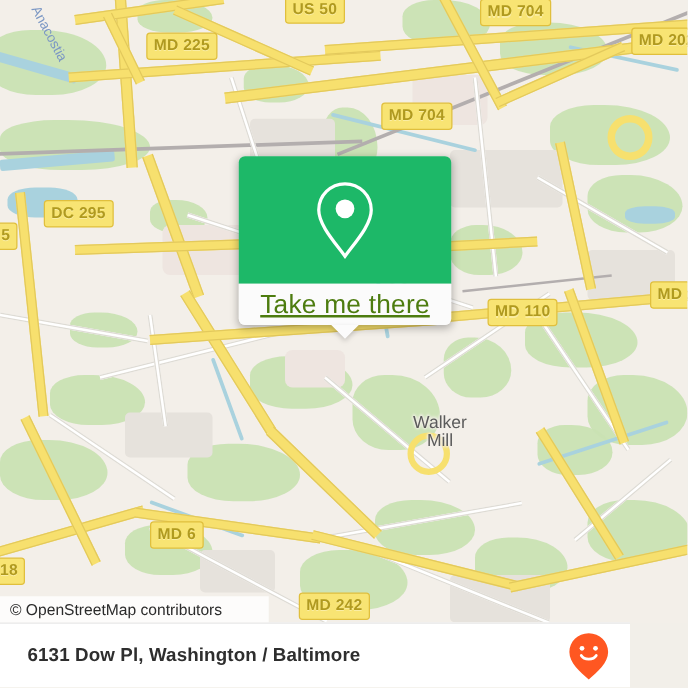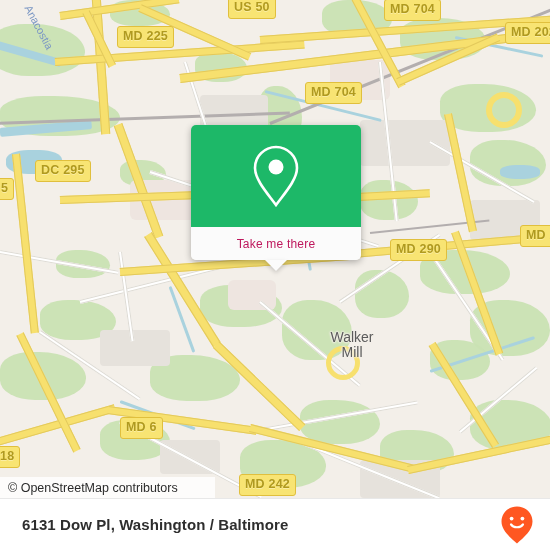--- a/index.html
+++ b/index.html
@@ -61,40 +61,40 @@
     z-index:40;
   }
   #card-top{
     height:102px;background:#1db868;border-radius:5px 5px 0 0;
     display:flex;align-items:center;justify-content:center;
   }
   #card-bottom{
     height:33px;background:#fbfbfb;border-radius:0 0 5px 5px;
     display:flex;align-items:center;justify-content:center;
   }
-  #card-label{color:#be185d;font-size:12px;letter-spacing:.2px;}
+  #card-label{color:#4d7c0f;font-size:21px;letter-spacing:.2px;text-decoration:underline;}
   #card-tail{
     position:absolute;left:50%;margin-left:-11px;bottom:-11px;
     width:0;height:0;border-left:11px solid transparent;
     border-right:11px solid transparent;border-top:11px solid #fbfbfb;
     filter:drop-shadow(0 2px 2px rgba(0,0,0,.18));
   }
 
   
   #attrib{
     position:absolute;left:0;bottom:0;width:215px;height:21px;
     background:rgba(255,255,255,.80);
     display:flex;align-items:center;
     z-index:30;
   }
   #attrib span{font-size:12.5px;color:#2b2b2b;padding-left:8px;}
 
   
   #bottombar{
-    position:absolute;left:0;top:498px;width:550px;height:52px;
+    position:absolute;left:0;top:498px;width:504px;height:52px;
     background:#ffffff;border-top:1px solid #e8e8e8;
     display:flex;align-items:center;justify-content:space-between;
     padding:0 16px 0 22px;box-sizing:border-box;
   }
   #address{font-size:15px;font-weight:bold;color:#2e2e2e;letter-spacing:.1px;}
   #logo{display:flex;align-items:center;gap:2px;}
   #logo-word{font-size:27px;font-weight:bold;color:#18181a;letter-spacing:-.6px;line-height:1;}
 </style>
 </head>
 <body>
@@ -229,21 +229,21 @@
 Mill</div>
 
     <div class="shield" style="left:228px;top:-3px;">US 50</div>
     <div class="shield" style="left:384px;top:-1px;">MD 704</div>
     <div class="shield" style="left:505px;top:22px;">MD 202</div>
     <div class="shield" style="left:117px;top:26px;">MD 225</div>
     <div class="shield" style="left:305px;top:82px;">MD 704</div>
     <div class="shield" style="left:35px;top:112px;margin-top:48px;">DC 295</div>
     <div class="shield" style="left:-5px;top:178px;">5</div>
     <div class="shield" style="left:520px;top:225px;">MD 2</div>
-    <div class="shield" style="left:390px;top:239px;">MD 290</div>
+    <div class="shield" style="left:390px;top:239px;">MD 110</div>
     <div class="shield" style="left:120px;top:417px;">MD 6</div>
     <div class="shield" style="left:-6px;top:446px;">18</div>
     <div class="shield" style="left:239px;top:474px;">MD 242</div>
 
     <div id="attrib">
       <span>© OpenStreetMap contributors</span>
     </div>
 
     <div id="card">
       <div id="card-top">

